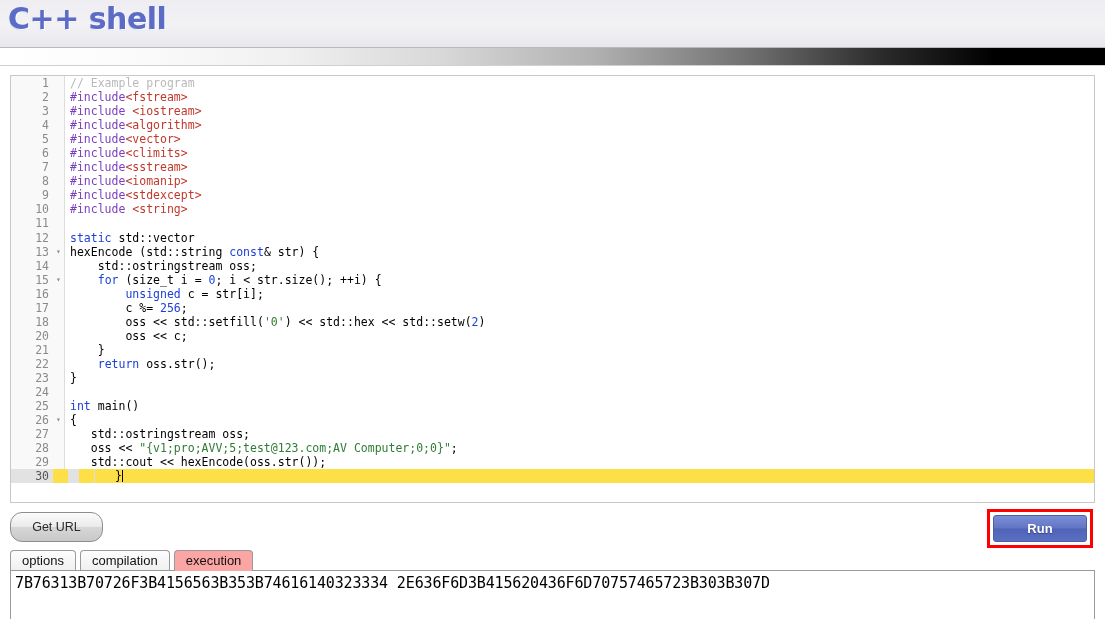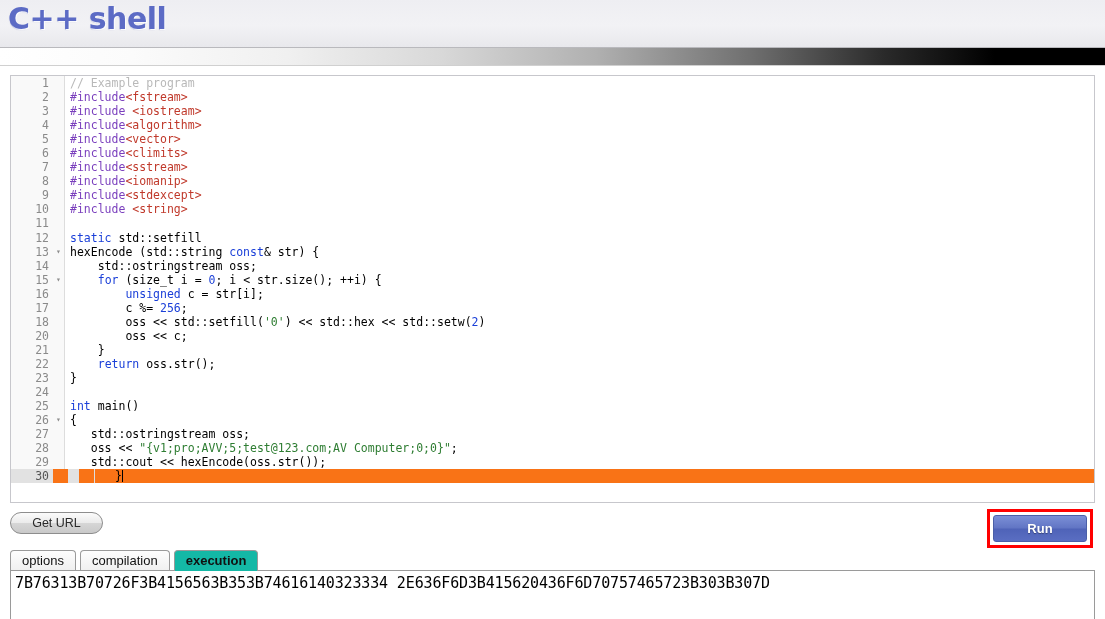--- a/index.html
+++ b/index.html
@@ -50,21 +50,21 @@
     overflow: hidden;
     font-family: "DejaVu Sans Mono", "Liberation Mono", monospace;
     font-size: 11.5px;
     line-height: 14.05px;
   }
   .code-line {
     display: flex;
     height: 14.05px;
     white-space: pre;
   }
-  .code-line.active { background: #f97316; gap: 15px; }
+  .code-line.active { background: #fde047; gap: 15px; }
   .gutter {
     width: 42px;
     min-width: 42px;
     text-align: right;
     padding-right: 4px;
     color: #8a8a8a;
     background: #f9f9f9;
     user-select: none;
   }
   .code-line.active .gutter { background: #e2e2e2; color: #555; }
@@ -102,21 +102,21 @@
 
   
   #action-row {
     position: relative;
     margin: 9px 10px 0 10px;
     height: 34px;
   }
   #get-url-btn {
     position: absolute;
     left: 0; top: 0;
-    width: 93px; height: 22px;
+    width: 93px; height: 30px;
     border: 1px solid #8d8d8d;
     border-radius: 12px;
     background: linear-gradient(to bottom, #fbfbfb 0%, #ebebeb 48%, #d6d6d6 52%, #c9c9c9 100%);
     font-family: "Liberation Sans", sans-serif;
     font-size: 12.5px;
     color: #2a2a2a;
     cursor: pointer;
   }
   #run-highlight {
     position: absolute;
@@ -157,27 +157,26 @@
     border-bottom: none;
     border-radius: 4px 4px 0 0;
     background: linear-gradient(to bottom, #fdfdfd 0%, #f0f0f0 100%);
     font-family: "Liberation Sans", sans-serif;
     font-size: 13px;
     color: #111111;
     line-height: 19px;
     cursor: pointer;
   }
   .tab.active {
-    background: #14b8a6;
+    background: #fca5a5;
     position: relative;
     z-index: 3;
     margin-bottom: -1px;
     height: 21px;
     line-height: 20px;
-    font-weight: bold;
   }
 
   
   #output-panel {
     position: relative;
     margin: 0 10px 0 10px;
     height: 54px;
     border: 1px solid #9a9a9a;
     background: #ffffff;
     overflow: hidden;
@@ -206,21 +205,21 @@
       <div class="code-line"><div class="gutter">2</div><div class="fold"></div><div class="gutter-sep"></div><div class="code-text"><span class="c-pre">#include</span><span class="c-header">&lt;fstream&gt;</span></div></div>
       <div class="code-line"><div class="gutter">3</div><div class="fold"></div><div class="gutter-sep"></div><div class="code-text"><span class="c-pre">#include</span><span class="c-plain"> </span><span class="c-header">&lt;iostream&gt;</span></div></div>
       <div class="code-line"><div class="gutter">4</div><div class="fold"></div><div class="gutter-sep"></div><div class="code-text"><span class="c-pre">#include</span><span class="c-header">&lt;algorithm&gt;</span></div></div>
       <div class="code-line"><div class="gutter">5</div><div class="fold"></div><div class="gutter-sep"></div><div class="code-text"><span class="c-pre">#include</span><span class="c-header">&lt;vector&gt;</span></div></div>
       <div class="code-line"><div class="gutter">6</div><div class="fold"></div><div class="gutter-sep"></div><div class="code-text"><span class="c-pre">#include</span><span class="c-header">&lt;climits&gt;</span></div></div>
       <div class="code-line"><div class="gutter">7</div><div class="fold"></div><div class="gutter-sep"></div><div class="code-text"><span class="c-pre">#include</span><span class="c-header">&lt;sstream&gt;</span></div></div>
       <div class="code-line"><div class="gutter">8</div><div class="fold"></div><div class="gutter-sep"></div><div class="code-text"><span class="c-pre">#include</span><span class="c-header">&lt;iomanip&gt;</span></div></div>
       <div class="code-line"><div class="gutter">9</div><div class="fold"></div><div class="gutter-sep"></div><div class="code-text"><span class="c-pre">#include</span><span class="c-header">&lt;stdexcept&gt;</span></div></div>
       <div class="code-line"><div class="gutter">10</div><div class="fold"></div><div class="gutter-sep"></div><div class="code-text"><span class="c-pre">#include</span><span class="c-plain"> </span><span class="c-header">&lt;string&gt;</span></div></div>
       <div class="code-line"><div class="gutter">11</div><div class="fold"></div><div class="gutter-sep"></div><div class="code-text"></div></div>
-      <div class="code-line"><div class="gutter">12</div><div class="fold"></div><div class="gutter-sep"></div><div class="code-text"><span class="c-kw">static</span><span class="c-plain"> std::setfill</span></div></div>
+      <div class="code-line"><div class="gutter">12</div><div class="fold"></div><div class="gutter-sep"></div><div class="code-text"><span class="c-kw">static</span><span class="c-plain"> std::vector</span></div></div>
       <div class="code-line"><div class="gutter">13</div><div class="fold">▾</div><div class="gutter-sep"></div><div class="code-text"><span class="c-plain">hexEncode (std::string </span><span class="c-kw">const</span><span class="c-plain">&amp; str) {</span></div></div>
       <div class="code-line"><div class="gutter">14</div><div class="fold"></div><div class="gutter-sep"></div><div class="code-text"><span class="c-plain">    std::ostringstream oss;</span></div></div>
       <div class="code-line"><div class="gutter">15</div><div class="fold">▾</div><div class="gutter-sep"></div><div class="code-text"><span class="c-plain">    </span><span class="c-kw">for</span><span class="c-plain"> (size_t i = </span><span class="c-num">0</span><span class="c-plain">; i &lt; str.size(); ++i) {</span></div></div>
       <div class="code-line"><div class="gutter">16</div><div class="fold"></div><div class="gutter-sep"></div><div class="code-text"><span class="c-plain">        </span><span class="c-kw">unsigned</span><span class="c-plain"> c = str[i];</span></div></div>
       <div class="code-line"><div class="gutter">17</div><div class="fold"></div><div class="gutter-sep"></div><div class="code-text"><span class="c-plain">        c %= </span><span class="c-num">256</span><span class="c-plain">;</span></div></div>
       <div class="code-line"><div class="gutter">18</div><div class="fold"></div><div class="gutter-sep"></div><div class="code-text"><span class="c-plain">        oss &lt;&lt; std::setfill(</span><span class="c-str">'0'</span><span class="c-plain">) &lt;&lt; std::hex &lt;&lt; std::setw(</span><span class="c-num">2</span><span class="c-plain">)</span></div></div>
       <div class="code-line"><div class="gutter">20</div><div class="fold"></div><div class="gutter-sep"></div><div class="code-text"><span class="c-plain">        oss &lt;&lt; c;</span></div></div>
       <div class="code-line"><div class="gutter">21</div><div class="fold"></div><div class="gutter-sep"></div><div class="code-text"><span class="c-plain">    }</span></div></div>
       <div class="code-line"><div class="gutter">22</div><div class="fold"></div><div class="gutter-sep"></div><div class="code-text"><span class="c-plain">    </span><span class="c-kw">return</span><span class="c-plain"> oss.str();</span></div></div>
       <div class="code-line"><div class="gutter">23</div><div class="fold"></div><div class="gutter-sep"></div><div class="code-text"><span class="c-plain">}</span></div></div>

